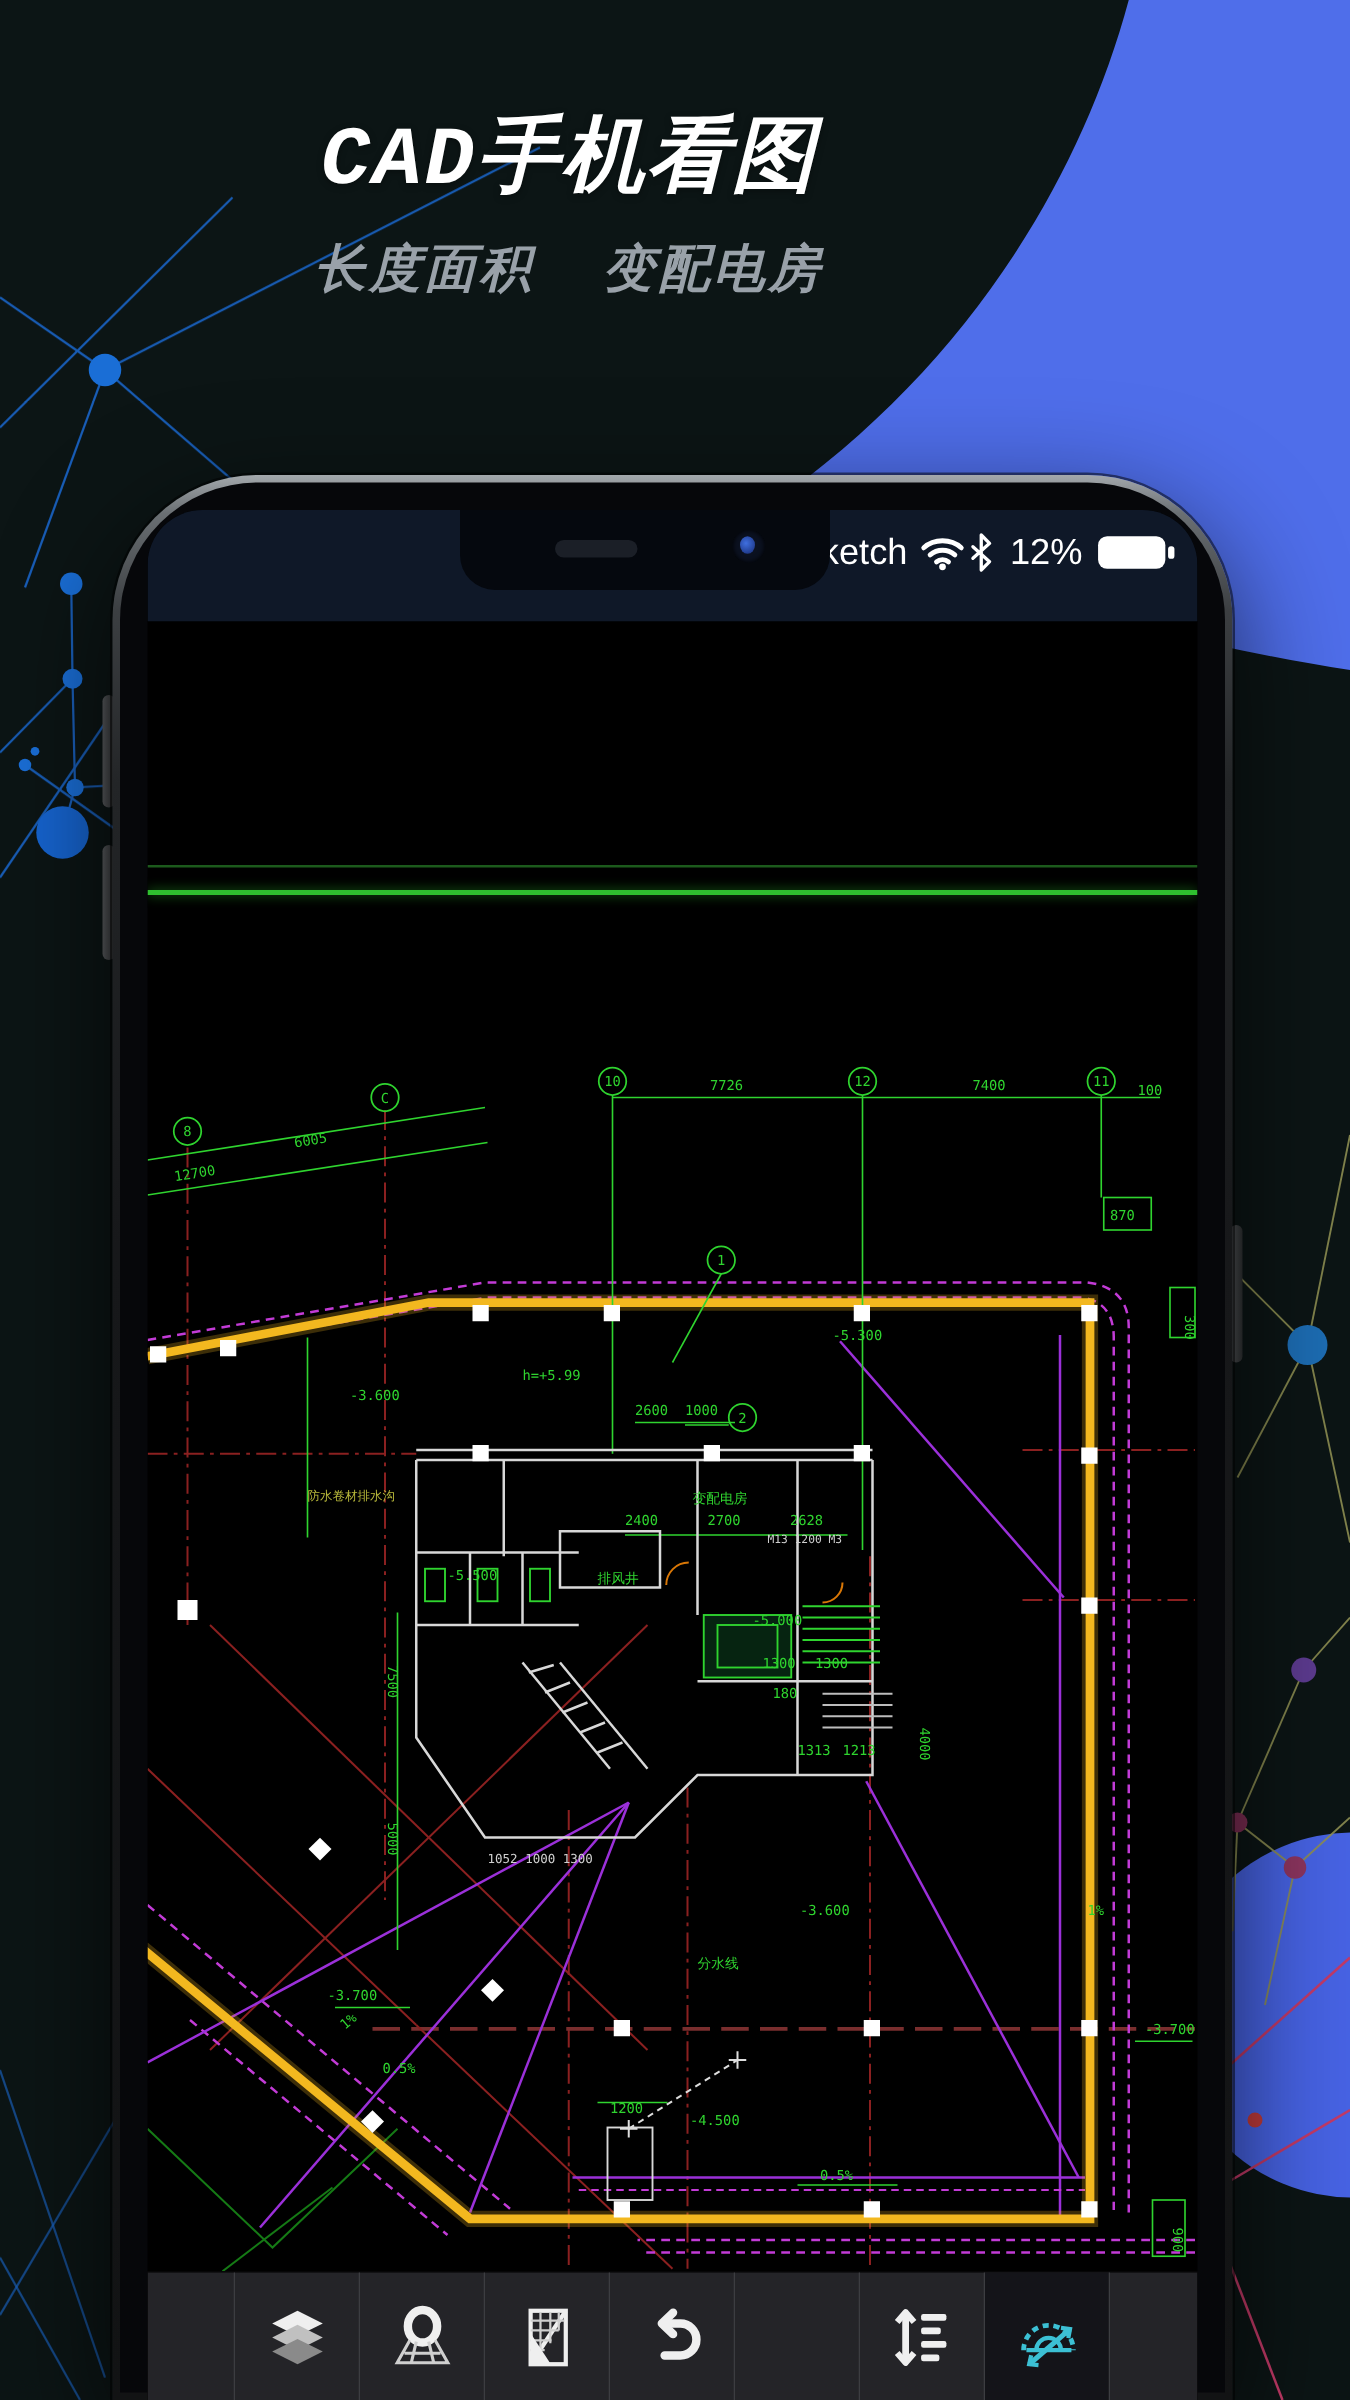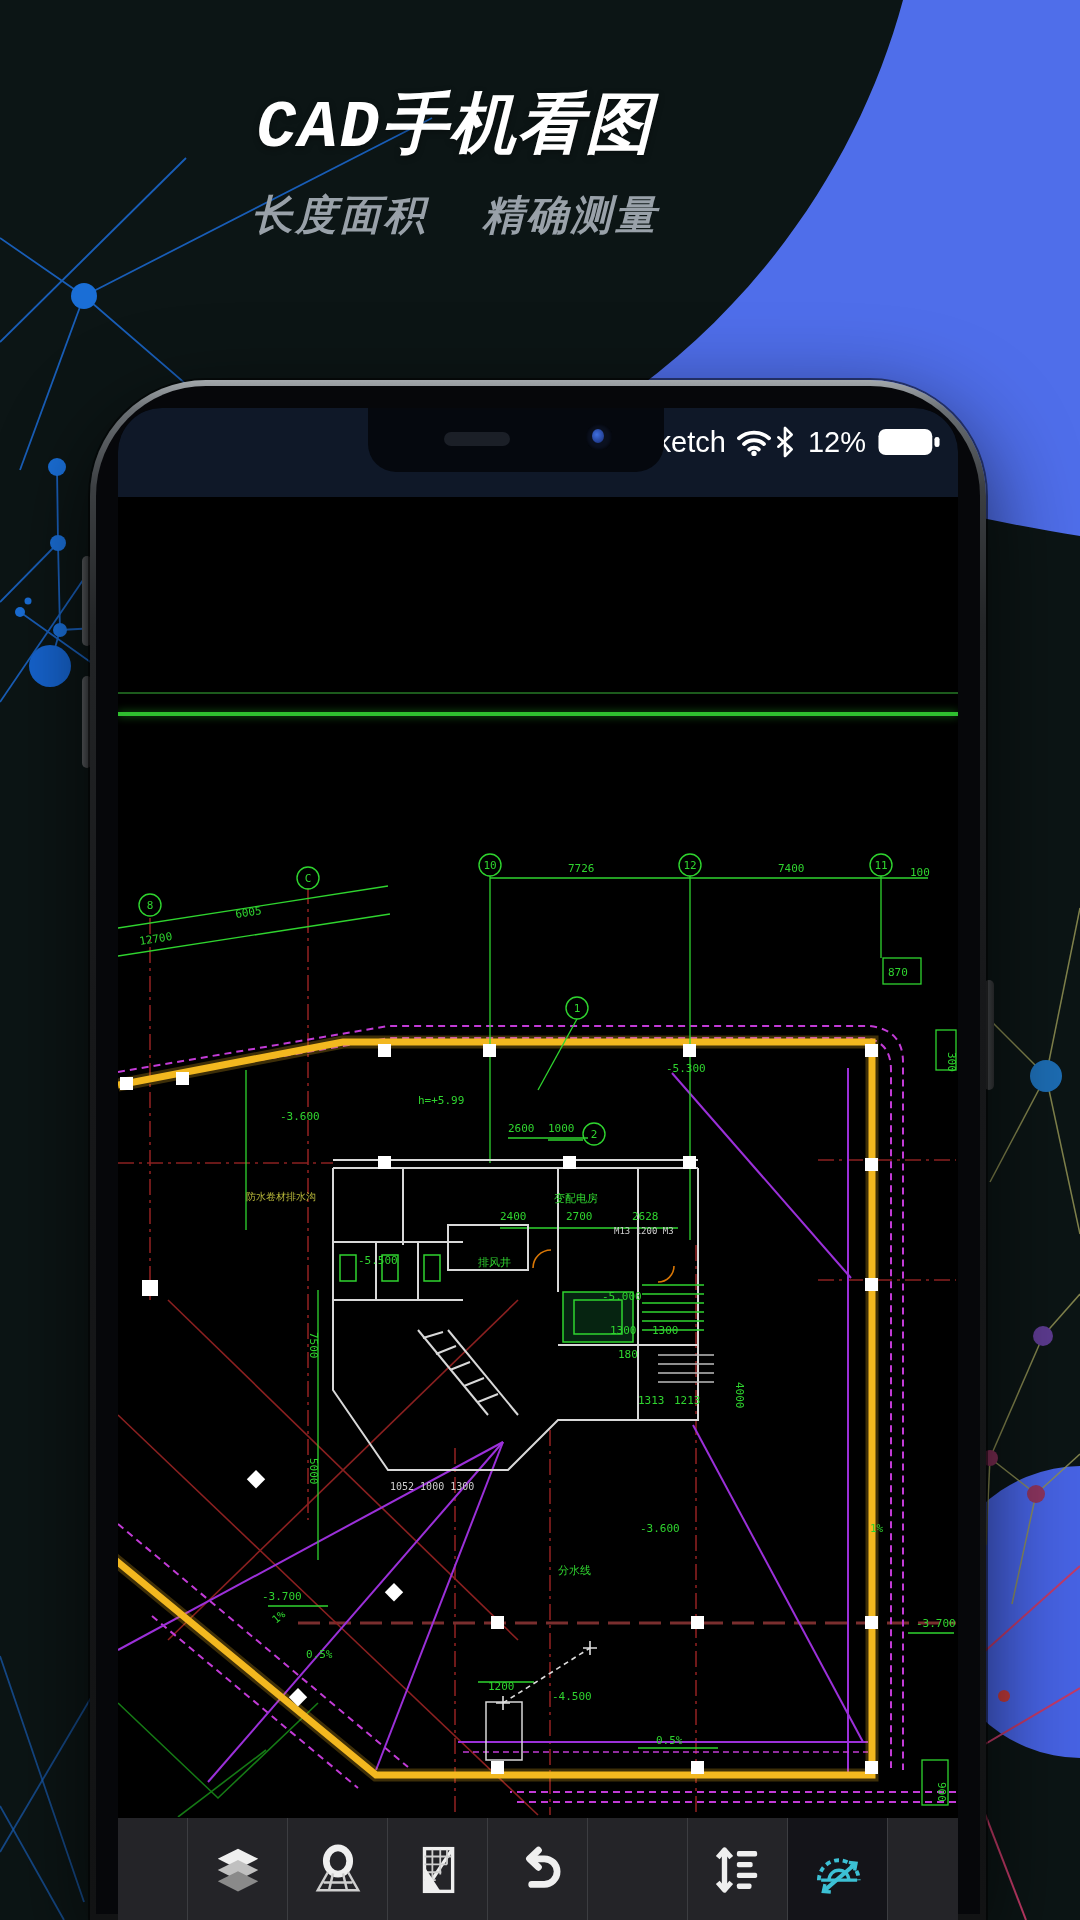--- a/index.html
+++ b/index.html
@@ -106,21 +106,21 @@
       <path d="M928 1702 L1080 1566"></path>
         <path d="M948 1766 L1080 1688"></path>
         <path d="M938 1692 L1026 1920"></path>
     </g>
     <circle cx="1004" cy="1696" r="6" fill="#c13b3b"></circle>
     <circle cx="966" cy="1840" r="6" fill="#c13b3b"></circle>
   </svg>
 
   <div class="hero">
     <h1>CAD手机看图</h1>
-    <p>长度面积  精确测量</p>
+    <p>长度面积  变配电房</p>
   </div>
 
   <div class="side-btn" style="left:82px;top:556px;width:10px;height:90px;"></div>
   <div class="side-btn" style="left:82px;top:676px;width:10px;height:92px;"></div>
   <div class="side-btn" style="left:984px;top:980px;width:10px;height:110px;"></div>
 
   <div class="phone">
     <div class="bezel">
       <div class="screen">
 

